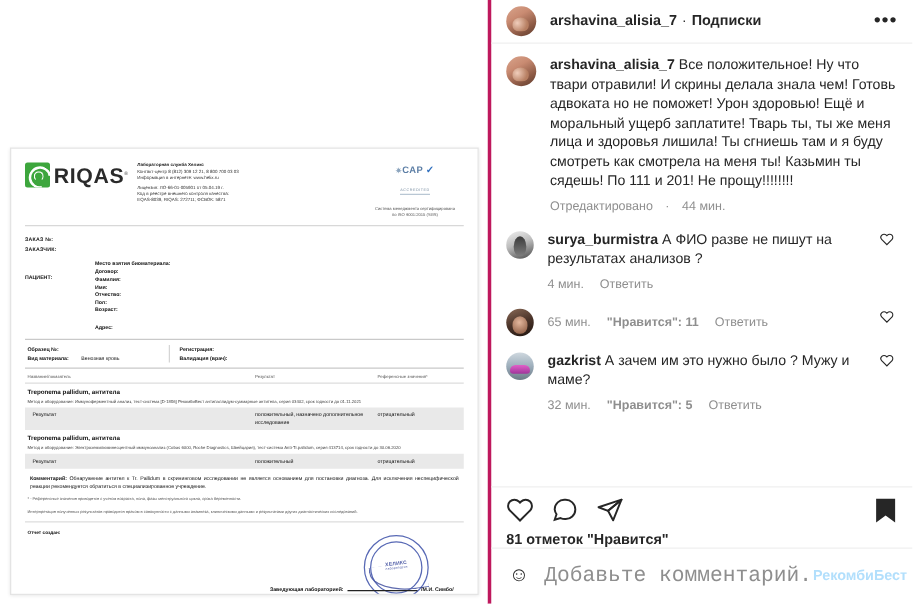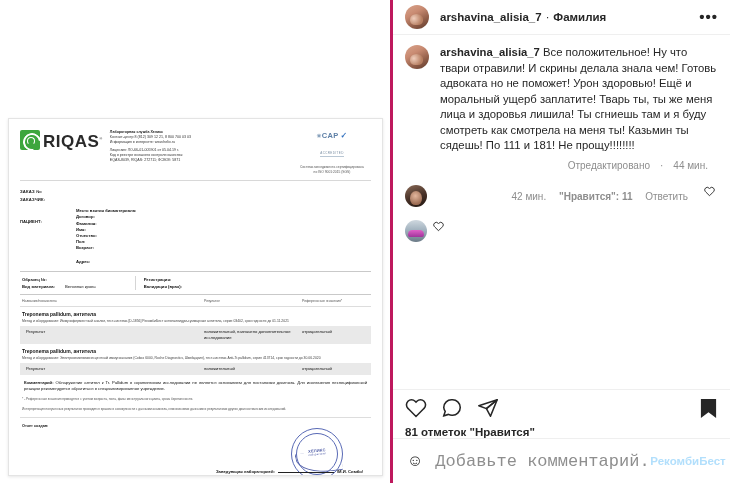--- a/index.html
+++ b/index.html
@@ -182,21 +182,21 @@
     flex: 1 1 auto; overflow: hidden; padding: 10px 12px 0 12px;
     position: relative;
   }
   .cm { display: flex; margin-bottom: 13px; }
   .cm-body { flex: 1 1 auto; margin-left: 11px; min-width: 0; }
   .cm-text {
     font-size: 11.3px; line-height: 15.5px; color: #262626;
     word-wrap: break-word;
   }
   .cm-text .u { font-weight: 700; color: #262626; }
-  .cm-meta { margin-top: 5px; font-size: 10px; color: #8e8e8e; line-height: 13px; text-align: right; }
+  .cm-meta { margin-top: 5px; font-size: 10px; color: #8e8e8e; line-height: 13px; }
   .cm-meta span { margin-right: 10px; }
   .cm-meta .bold { font-weight: 600; color: #8e8e8e; }
   .cm-like {
     flex: 0 0 14px; margin-left: 6px; color: #262626;
     font-size: 11px; line-height: 15px; padding-top: 1px;
   }
   .heart-sm { width: 11px; height: 11px; display:inline-block; }
 
   .ig-actions {
     border-top: 1px solid #efefef; padding: 7px 12px 0 12px;
@@ -354,58 +354,87 @@
 
     </div>
   </div>
 
   <div class="ig-pane">
 
     <div class="ig-header">
       <div class="av av24 av-a"></div>
       <span class="ig-username">arshavina_alisia_7</span>
       <span class="ig-dot">·</span>
-      <span class="ig-follow">Фамилия</span>
+      <span class="ig-follow">Подписки</span>
       <span class="ig-more">•••</span>
     </div>
 
     <div class="ig-comments">
 
       <div class="cm">
         <div class="av av24 av-a"></div>
         <div class="cm-body">
           <div class="cm-text">
             <span class="u">arshavina_alisia_7</span>
-            <span>Все положительное! Ну что твари отравили! И скрины делала знала чем! Готовь адвоката но не поможет! Урон здоровью! Ещё и моральный ущерб заплатите! Тварь ты, ты же меня лица и здоровья лишила! Ты сгниешь там и я буду смотреть как смотрела на меня ты! Казьмин ты сядешь! По 111 и 181! Не прощу!!!!!!!!</span>
+            <span>Все положительное! Ну что твари отравили! И скрины делала знала чем! Готовь адвоката но не поможет! Урон здоровью! Ещё и моральный ущерб заплатите! Тварь ты, ты же меня лица и здоровья лишила! Ты сгниешь там и я буду смотреть как смотрела на меня ты! Казьмин ты сядешь! По 111 и 201! Не прощу!!!!!!!!</span>
           </div>
           <div class="cm-meta">
             <span>Отредактировано</span><span>·</span><span>44 мин.</span>
           </div>
         </div>
       </div>
 
+      <div class="cm">
+        <div class="av av22 av-b"></div>
+        <div class="cm-body">
+          <div class="cm-text">
+            <span class="u">surya_burmistra</span>
+            <span>А ФИО разве не пишут на результатах анализов ?</span>
+          </div>
+          <div class="cm-meta">
+            <span>4 мин.</span>
+            <span>Ответить</span>
+          </div>
+        </div>
+        <div class="cm-like">
+          <svg class="heart-sm" viewBox="0 0 24 24" fill="none" stroke="#262626" stroke-width="2">
+              <path d="M20.8 4.6a5.5 5.5 0 00-7.8 0L12 5.6l-1-1a5.5 5.5 0 00-7.8 7.8l1 1L12 21.2l7.8-7.8 1-1a5.5 5.5 0 000-7.8z"></path>
+            </svg>
+        </div>
+      </div>
 
       <div class="cm">
         <div class="av av22 av-c"></div>
         <div class="cm-body">
           <div class="cm-meta">
-            <span>42 мин.</span>
+            <span>65 мин.</span>
             <span class="bold">"Нравится": 11</span>
             <span>Ответить</span>
           </div>
         </div>
         <div class="cm-like">
           <svg class="heart-sm" viewBox="0 0 24 24" fill="none" stroke="#262626" stroke-width="2">
               <path d="M20.8 4.6a5.5 5.5 0 00-7.8 0L12 5.6l-1-1a5.5 5.5 0 00-7.8 7.8l1 1L12 21.2l7.8-7.8 1-1a5.5 5.5 0 000-7.8z"></path>
             </svg>
         </div>
       </div>
 
       <div class="cm">
         <div class="av av22 av-d"></div>
+        <div class="cm-body">
+          <div class="cm-text">
+            <span class="u">gazkrist</span>
+            <span>А зачем им это нужно было ? Мужу и маме?</span>
+          </div>
+          <div class="cm-meta">
+            <span>32 мин.</span>
+            <span class="bold">"Нравится": 5</span>
+            <span>Ответить</span>
+          </div>
+        </div>
         <div class="cm-like">
           <svg class="heart-sm" viewBox="0 0 24 24" fill="none" stroke="#262626" stroke-width="2">
               <path d="M20.8 4.6a5.5 5.5 0 00-7.8 0L12 5.6l-1-1a5.5 5.5 0 00-7.8 7.8l1 1L12 21.2l7.8-7.8 1-1a5.5 5.5 0 000-7.8z"></path>
             </svg>
         </div>
       </div>
 
     </div>
 
     <div class="ig-actions">

